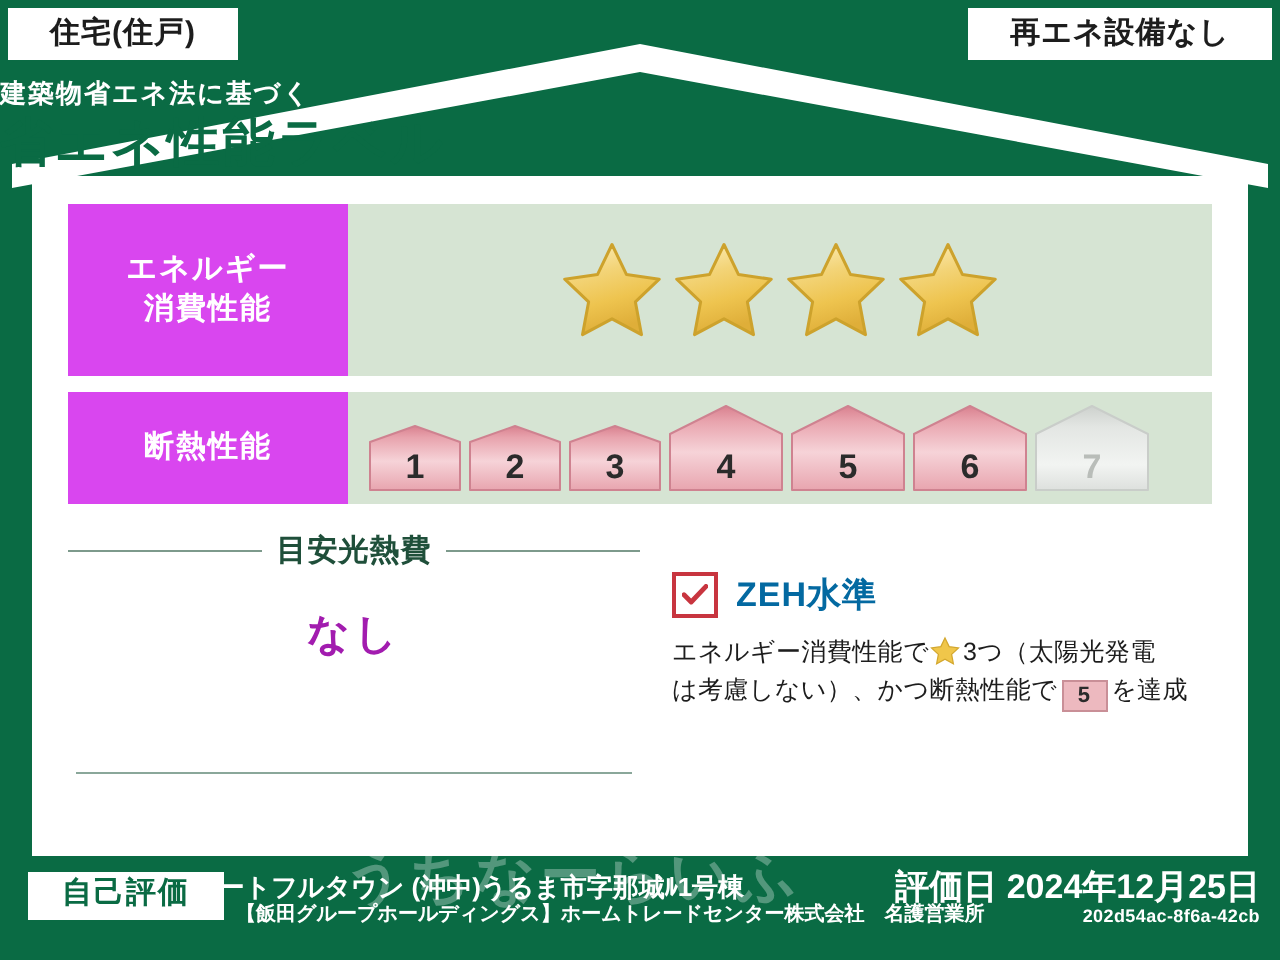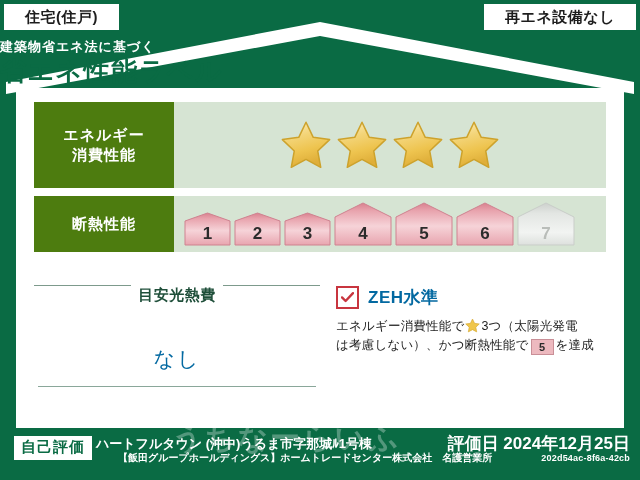--- a/index.html
+++ b/index.html
@@ -51,21 +51,21 @@
   
   .row{
     position:absolute;left:18px;width:572px;
     background:#d6e4d3;
     display:flex;align-items:center;
   }
   #row-energy{top:14px;height:86px;}
   #row-insul{top:108px;height:56px;}
 
   .row-label{
-    background:#4d7c0f;color:#ffffff;
+    background:#d946ef;color:#ffffff;
     height:100%;width:140px;flex:0 0 140px;
     display:flex;flex-direction:column;align-items:center;justify-content:center;
     font-size:15px;font-weight:700;letter-spacing:1px;line-height:1.35;
   }
   .row-value{
     flex:1 1 auto;height:100%;
     display:flex;align-items:center;justify-content:center;
   }
   #row-insul .row-value{justify-content:flex-start;padding-left:10px;}
 
@@ -87,25 +87,25 @@
   
   .lower{position:absolute;left:18px;top:176px;width:572px;height:148px;display:flex;}
   .lower-left{width:286px;position:relative;}
   .lower-right{width:286px;position:relative;padding-left:16px;box-sizing:border-box;}
 
   .cost-head{
     display:flex;align-items:center;gap:7px;margin-top:2px;
   }
   .cost-head .line{flex:1 1 auto;height:1px;background:#7d9a8c;}
   .cost-head .txt{
-    font-size:15px;font-weight:700;color:#1f4f3a;letter-spacing:.5px;white-space:nowrap;margin-top:20px;
+    font-size:15px;font-weight:700;color:#1f4f3a;letter-spacing:.5px;white-space:nowrap;
   }
   .cost-value{
-    margin-top:40px;text-align:center;
-    font-size:21px;font-weight:400;color:#0369a1;letter-spacing:2px;
+    margin-top:18px;text-align:center;
+    font-size:21px;font-weight:700;color:#a21caf;letter-spacing:2px;
   }
   .cost-rule{
     position:absolute;left:4px;right:4px;top:122px;height:1px;background:#8aa79a;
   }
 
   .zeh-head{display:flex;align-items:center;gap:9px;margin-top:22px;}
   .zeh-check{
     width:19px;height:19px;flex:0 0 19px;
     border:2px solid #c8353f;background:#ffffff;
     display:flex;align-items:center;justify-content:center;
@@ -125,21 +125,21 @@
   }
 
   
   .footer{
     position:absolute;left:0;right:0;top:430px;height:50px;color:#ffffff;
   }
   .self-badge{
     position:absolute;left:14px;top:6px;
     background:#ffffff;color:#0a6b44;
     font-size:15px;font-weight:700;letter-spacing:1px;
-    padding:3px 7px 4px;line-height:1.1;white-space:nowrap;
+    padding:3px 17px 4px;line-height:1.1;white-space:nowrap;
   }
   .footer-name{
     position:absolute;left:96px;top:6px;width:370px;
     font-size:13px;font-weight:700;line-height:1.25;white-space:nowrap;
   }
   .footer-company{
     position:absolute;left:118px;top:22px;width:400px;
     font-size:10px;font-weight:700;line-height:1.25;white-space:nowrap;
   }
   .footer-date{

